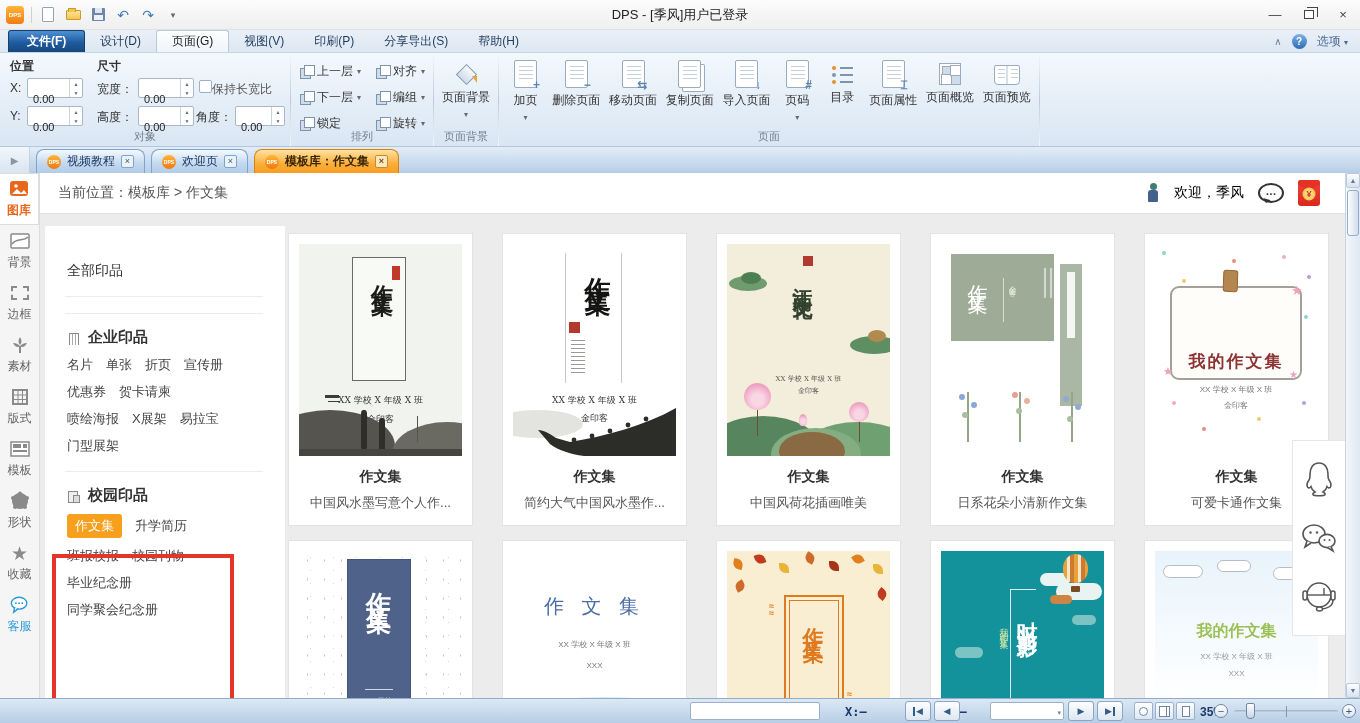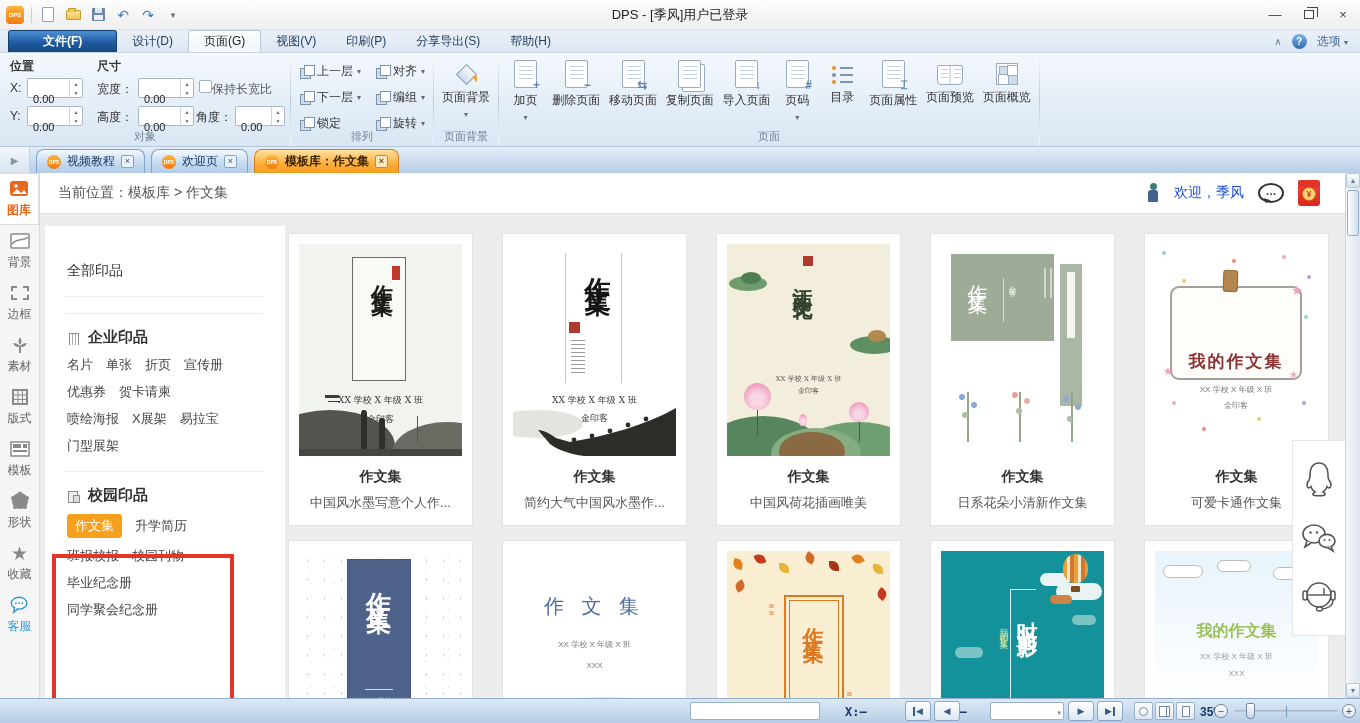--- a/index.html
+++ b/index.html
@@ -22,21 +22,21 @@
 .ic-undo,.ic-redo{font-size:14px;color:#3f76b8;line-height:1}
 .qcaret{font-size:9px;color:#667}
 .wtitle{position:absolute;left:0;right:0;text-align:center;font-size:13px;color:#222;pointer-events:none}
 .winbtns{margin-left:auto;display:flex}
 .wbtn{width:34px;height:26px;display:flex;align-items:center;justify-content:center;color:#444;font-size:13px}
 .ic-restore{width:10px;height:9px;border:1px solid #444;position:relative;background:#fff}
 .ic-restore::before{content:"";position:absolute;left:2px;top:-4px;width:10px;height:9px;border:1px solid #444;border-bottom:none;border-left:none}
 
 
 .menubar{position:absolute;top:30px;left:0;right:0;height:23px;background:linear-gradient(#eaf0f8,#dde7f2);display:flex;align-items:stretch;border-bottom:1px solid #c8d5e4}
-.filebtn{margin-left:8px;padding:0 34px;background:linear-gradient(#4f90d4,#1f5ba0 55%,#16487f);color:#fff;font-weight:bold;display:flex;align-items:center;border:1px solid #13406f;border-bottom:none;border-radius:3px 3px 0 0}
+.filebtn{margin-left:8px;padding:0 18px;background:linear-gradient(#4f90d4,#1f5ba0 55%,#16487f);color:#fff;font-weight:bold;display:flex;align-items:center;border:1px solid #13406f;border-bottom:none;border-radius:3px 3px 0 0}
 .mtab{padding:0 15px;display:flex;align-items:center;color:#1f3b5c}
 .mtab.active{background:linear-gradient(#fdfeff,#f0f5fa);border:1px solid #b9c8da;border-bottom:none;border-radius:3px 3px 0 0;color:#222}
 .menuright{margin-left:auto;display:flex;align-items:center;gap:10px;padding-right:12px;color:#4a6a92}
 .helpq{width:15px;height:15px;border-radius:50%;background:linear-gradient(#7fb1e8,#2e6cb4);color:#fff;font-size:10px;font-weight:bold;display:flex;align-items:center;justify-content:center}
 .chevup{font-size:10px;color:#6a8098}
 .optcaret{font-size:8px;color:#4a6a92}
 
 
 .ribbon{position:absolute;top:53px;left:0;right:0;height:94px;background:linear-gradient(#f3f8fd,#e3edf7 60%,#d9e6f3);border-bottom:1px solid #b6c6da;display:flex}
 .rgroup{position:relative;height:100%}
@@ -86,21 +86,21 @@
 .sbitem.active{background:#fff;border:1px solid #ddd;border-left:none;color:#e8671c;font-weight:bold}
 .sbitem.blue{color:#2b9bd7}
 .sbi{width:20px;height:20px;display:flex;align-items:center;justify-content:center}
 .content{position:absolute;left:40px;top:0;right:0;bottom:0}
 .crumb{position:absolute;top:0;left:0;right:0;height:41px;background:#fff;border-bottom:1px solid #e2e2e2;display:flex;align-items:center}
 .crumbtext{margin-left:18px;font-size:14px;color:#555}
 .userbox{margin-left:auto;display:flex;align-items:center;gap:14px;padding-right:40px}
 .avatar{width:14px;height:20px;position:relative}
 .avatar::before{content:"";position:absolute;left:4px;top:0;width:7px;height:7px;border-radius:50%;background:#3f7d6e}
 .avatar::after{content:"";position:absolute;left:2px;top:7px;width:10px;height:12px;border-radius:3px 3px 1px 1px;background:#44608c}
-.welcome{font-size:14px;color:#1d4ed8}
+.welcome{font-size:14px;color:#000000}
 .chatic{width:26px;height:20px;border:2px solid #333;border-radius:50%;position:relative;color:#333;font-weight:bold;font-size:11px;text-align:center;line-height:13px}
 .chatic::after{content:"";position:absolute;left:2px;bottom:-6px;width:0;height:0;border:4px solid transparent;border-top-color:#333;transform:rotate(15deg)}
 .redpkt{width:22px;height:26px;background:linear-gradient(#f4453a,#d8281e);border-radius:3px;position:relative}
 .redpkt::before{content:"";position:absolute;left:0;top:0;right:0;height:8px;background:#e33226;border-radius:3px 3px 50% 50%}
 .redpkt b{position:absolute;left:50%;top:55%;transform:translate(-50%,-50%);width:13px;height:13px;border-radius:50%;background:radial-gradient(#ffe79a,#f3b733);color:#c0371f;font-size:9px;text-align:center;line-height:13px}
 .cbody{position:absolute;top:41px;left:0;right:0;bottom:0;background:#ececec;overflow:hidden}
 
 
 .panel{position:absolute;left:5px;top:12px;width:240px;bottom:0;background:#fff;padding:14px 0 0 22px}
 .ftabs{display:flex;gap:22px;margin-left:16px;font-size:14px;color:#333}
@@ -417,26 +417,26 @@
         <span class="ic-toc"></span>
         <span class="lbl">目录</span>
       </div>
     <div class="bigbtn" style="width:58px">
         <span class="pgic">
           <span class="ov">⌶</span>
         </span>
         <span class="lbl">页面属性</span>
       </div>
     <div class="bigbtn" style="width:58px">
+        <span class="ic-grid4"></span>
+        <span class="lbl">页面概览</span>
+      </div>
+    <div class="bigbtn" style="width:58px">
         <span class="ic-book"></span>
         <span class="lbl">页面预览</span>
-      </div>
-    <div class="bigbtn" style="width:58px">
-        <span class="ic-grid4"></span>
-        <span class="lbl">页面概览</span>
       </div>
     <span class="glabel">页面</span>
   </div>
   <div class="rdiv"></div>
 </div>
 
 <div class="doctabs">
   <span class="expander">▶</span>
   <span class="dtab">
     <span class="dot-dps">DPS</span>

